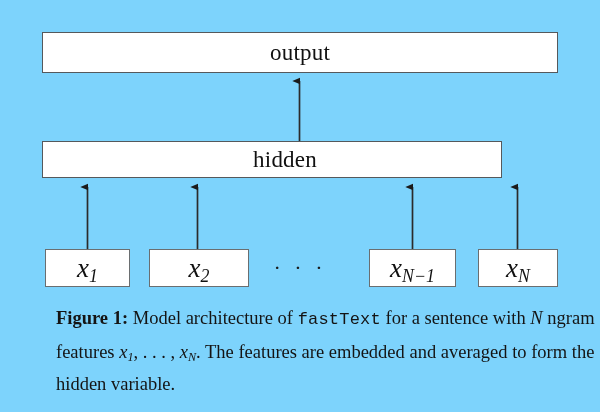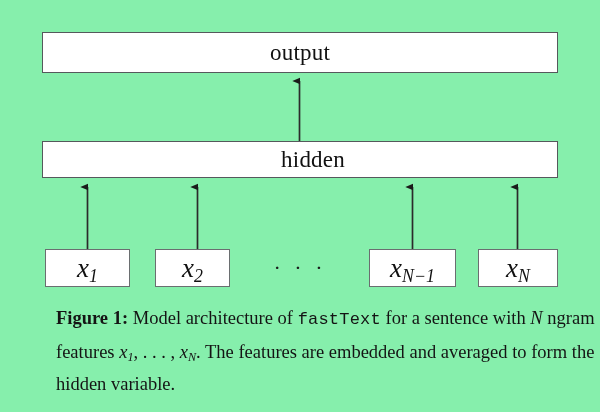--- a/index.html
+++ b/index.html
@@ -4,21 +4,21 @@
 <style>
   html, body {
     margin: 0;
     padding: 0;
     background: #ffffff;
   }
   #page {
     position: relative;
     width: 600px;
     height: 412px;
-    background: #86efac;
+    background: #7dd3fc;
     overflow: hidden;
     font-family: "Liberation Serif", "DejaVu Serif", serif;
   }
 
   
   #diagram {
     position: absolute;
     left: 0;
     top: 0;
     width: 600px;
@@ -49,38 +49,38 @@
 
   #box-output {
     left: 42px;
     top: 32px;
     width: 516px;
     height: 41px;
   }
   #box-hidden {
     left: 42px;
     top: 141px;
-    width: 516px;
+    width: 460px;
     height: 37px;
     padding-left: 26px;
   }
 
   .input-box {
     position: absolute;
     box-sizing: border-box;
     border: 1.5px solid #6a6e70;
     background: #ffffff;
     top: 249px;
     height: 38px;
     display: flex;
     align-items: center;
     justify-content: center;
   }
   #in-1 { left: 45px;  width: 85px; }
-  #in-2 { left: 155px; width: 75px; }
+  #in-2 { left: 149px; width: 100px; }
   #in-3 { left: 369px; width: 87px; }
   #in-4 { left: 478px; width: 80px; }
 
   .math {
     font-family: "Liberation Serif", "DejaVu Serif", serif;
     font-style: italic;
     font-size: 27px;
     color: #111111;
     line-height: 1;
     white-space: nowrap;

